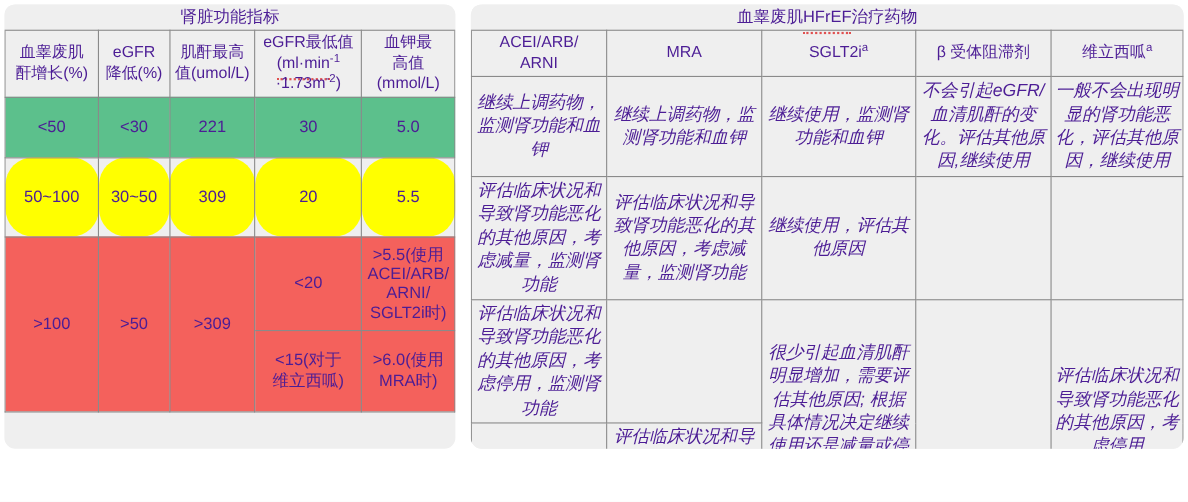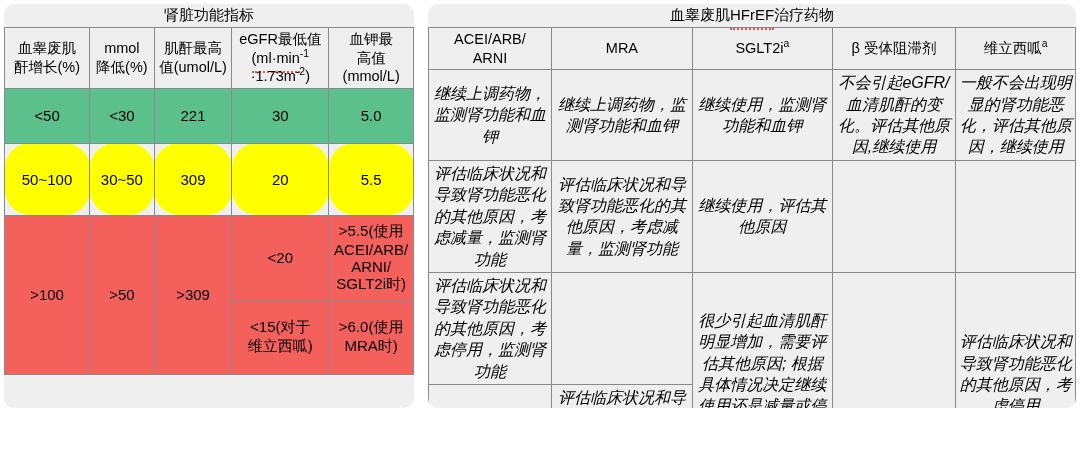--- a/index.html
+++ b/index.html
@@ -23,21 +23,21 @@
   table.grid {
     width: 100%;
     border-collapse: collapse;
     table-layout: fixed;
   }
   table.grid td, table.grid th {
     border: 1px solid #8a8a8a;
     text-align: center;
     vertical-align: middle;
     font-weight: normal;
-    color: #000000;
+    color: #4c1d95;
     padding: 2px 3px;
   }
   .title-cell {
     border: none !important;
     border-bottom: 1px solid #8a8a8a !important;
     font-size: 15px;
     padding: 8px 4px 7px 4px;
     background: #efefef;
   }
   .hdr {
@@ -90,21 +90,21 @@
           <tr>
         <td class="title-cell" colspan="5">肾脏功能指标</td>
       </tr>
 
       <tr>
         <th class="hdr">
           <span>血睾废肌</span><br>
           <span>酐增长(%)</span>
         </th>
         <th class="hdr">
-          <span>mmol</span><br>
+          <span>eGFR</span><br>
           <span>降低(%)</span>
         </th>
         <th class="hdr">
           <span>肌酐最高</span><br>
           <span>值(umol/L)</span>
         </th>
         <th class="hdr">
           <span>eGFR最低值</span><br>
           <span class="sq nw">(ml·min</span><span class="sub">-1</span><br>
           <span class="nw">·1.73m</span><span class="sub">-2</span><span>)</span>

